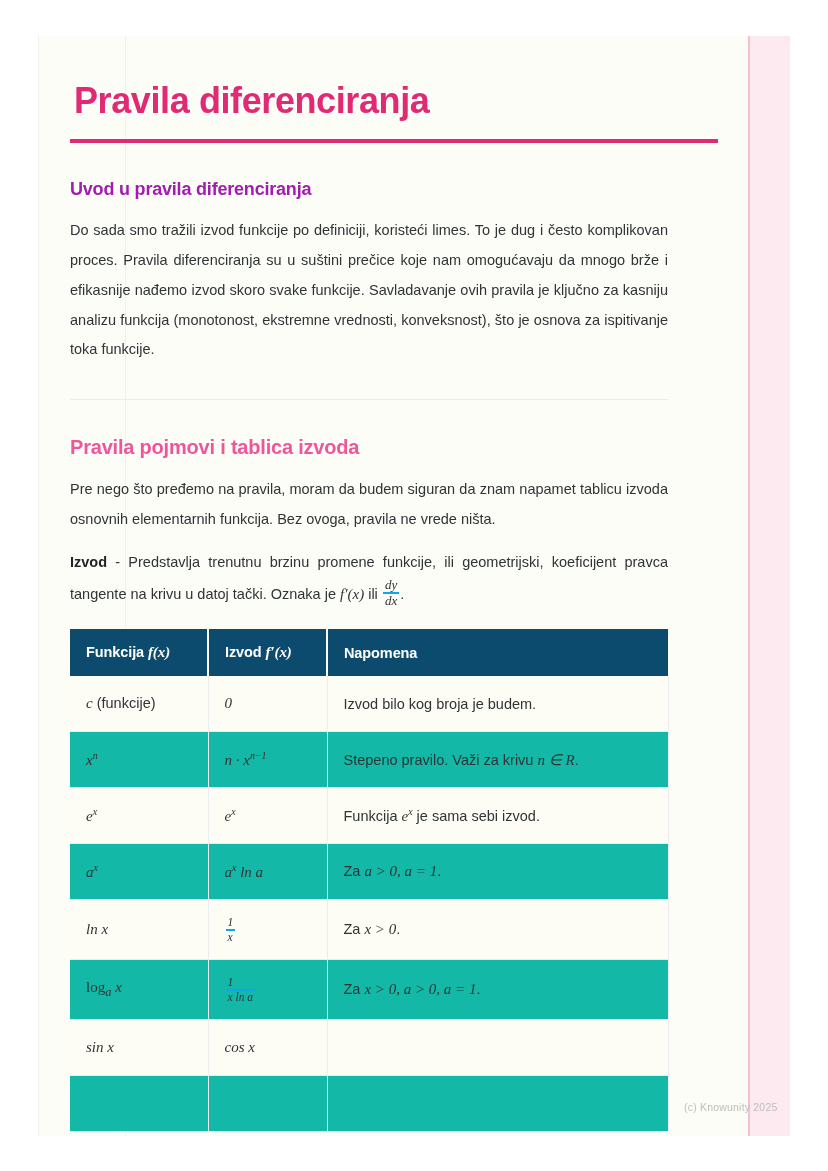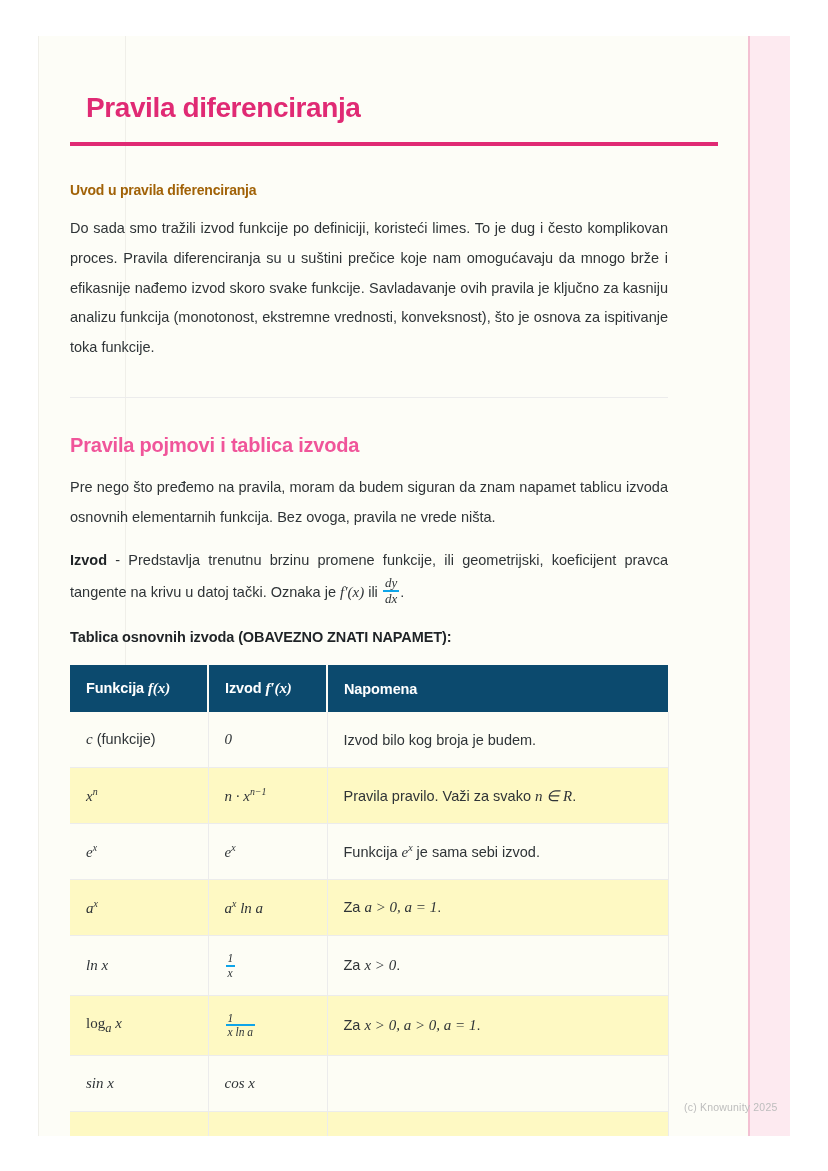--- a/index.html
+++ b/index.html
@@ -57,41 +57,41 @@
 
   
   .content {
     position: absolute;
     left: 32px;
     top: 0;
     width: 598px;
   }
 
   h1.doc-title {
-    margin: 16px;
+    margin: 4px;
     padding-top: 40px;
-    font-size: 28px;
+    font-size: 36px;
     font-weight: 700;
     letter-spacing: -0.4px;
     color: #e02a74;
     line-height: 1.15;
   }
   .title-rule {
     margin-top: 18px;
     height: 4px;
     width: 648px;
     background: #e02a74;
   }
 
   h2.section-title {
     margin: 0;
     padding-top: 36px;
-    font-size: 14px;
-    font-weight: 700;
-    color: #a16207;
+    font-size: 18px;
+    font-weight: 700;
+    color: #a21caf;
     letter-spacing: -0.2px;
   }
   h2.section-title.alt {
     font-size: 20px;
     color: #f0559a;
   }
 
   p.body-text {
     margin: 0;
     padding-top: 16px;
@@ -172,21 +172,21 @@
     padding: 16px 16px;
     font-size: 14.5px;
     color: #2f3437;
     border-bottom: 1px solid #ececec;
     border-right: 1px solid #ececec;
     vertical-align: middle;
     height: 23px;
   }
   table.deriv-table td:last-child { border-right: 1px solid #ececec; }
   table.deriv-table tr.row-even td { background: #fdfdf5; }
-  table.deriv-table tr.row-odd  td { background: #fef9c3; }
+  table.deriv-table tr.row-odd  td { background: #14b8a6; }
   .col-a { width: 138px; }
   .col-b { width: 119px; }
   .col-c { width: 341px; }
 
   
   .watermark {
     position: absolute;
     left: 684px;
     top: 1101px;
     font-size: 10.5px;
@@ -210,21 +210,20 @@
     <h2 class="section-title">Uvod u pravila diferenciranja</h2>
     <p class="body-text">Do sada smo tražili izvod funkcije po definiciji, koristeći limes. To je dug i često komplikovan proces. Pravila diferenciranja su u suštini prečice koje nam omogućavaju da mnogo brže i efikasnije nađemo izvod skoro svake funkcije. Savladavanje ovih pravila je ključno za kasniju analizu funkcija (monotonost, ekstremne vrednosti, konveksnost), što je osnova za ispitivanje toka funkcije.</p>
 
     <div class="divider"></div>
 
     <h2 class="section-title alt">Pravila pojmovi i tablica izvoda</h2>
     <p class="body-text">Pre nego što pređemo na pravila, moram da budem siguran da znam napamet tablicu izvoda osnovnih elementarnih funkcija. Bez ovoga, pravila ne vrede ništa.</p>
 
     <p class="body-text tight"><span class="bold-lead">Izvod</span><span> - Predstavlja trenutnu brzinu promene funkcije, ili geometrijski, koeficijent pravca tangente na krivu u datoj tački. Oznaka je </span><span class="math">f′(x)</span><span> ili </span><span class="frac frac-big"><span class="num">dy</span><span class="den">dx</span></span><span>.</span></p>
 
-    <p class="caption">Tablica osnovnih izvoda (OBAVEZNO ZNATI NAPAMET):</p>
 
     <table class="deriv-table">
       <colgroup>
         <col class="col-a">
           <col class="col-b">
           <col class="col-c">
       </colgroup>
       <thead>
         <tr>
           <th><span>Funkcija </span><span class="math">f(x)</span></th>
@@ -236,21 +235,21 @@
 
         <tr class="row-even">
           <td><span class="math">c</span><span> (funkcije)</span></td>
           <td><span class="math up">0</span></td>
           <td><span>Izvod bilo kog broja je budem.</span></td>
         </tr>
 
         <tr class="row-odd">
           <td><span class="math"><span>x</span><sup>n</sup></span></td>
           <td><span class="math"><span>n · x</span><sup>n−1</sup></span></td>
-          <td><span>Pravila pravilo. Važi za svako </span><span class="math">n ∈ R</span><span>.</span></td>
+          <td><span>Stepeno pravilo. Važi za krivu </span><span class="math">n ∈ R</span><span>.</span></td>
         </tr>
 
         <tr class="row-even">
           <td><span class="math"><span>e</span><sup>x</sup></span></td>
           <td><span class="math"><span>e</span><sup>x</sup></span></td>
           <td><span>Funkcija </span><span class="math"><span>e</span><sup>x</sup></span><span> je sama sebi izvod.</span></td>
         </tr>
 
         <tr class="row-odd">
           <td><span class="math"><span>a</span><sup>x</sup></span></td>

